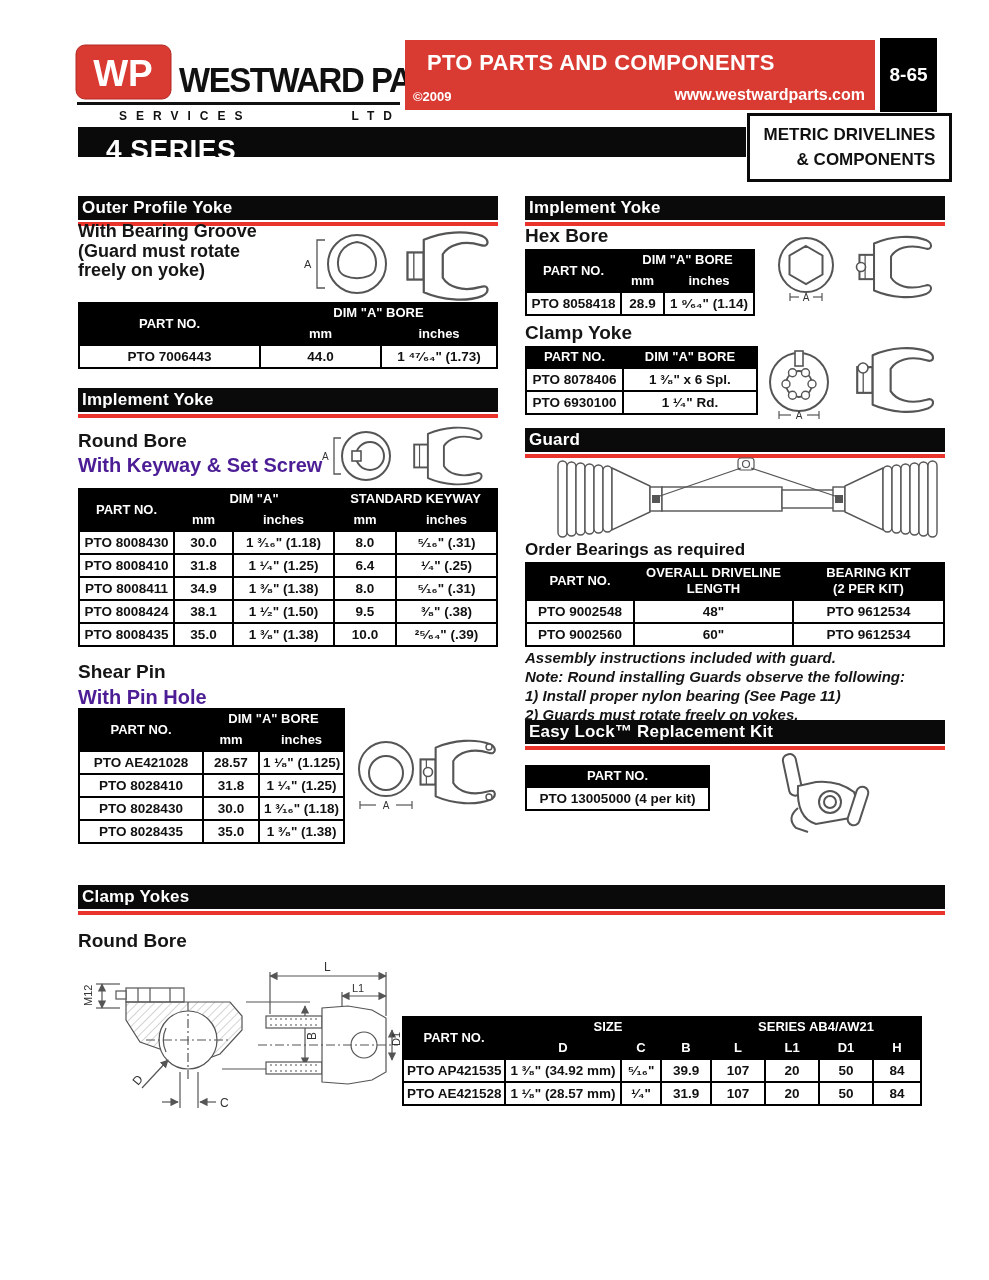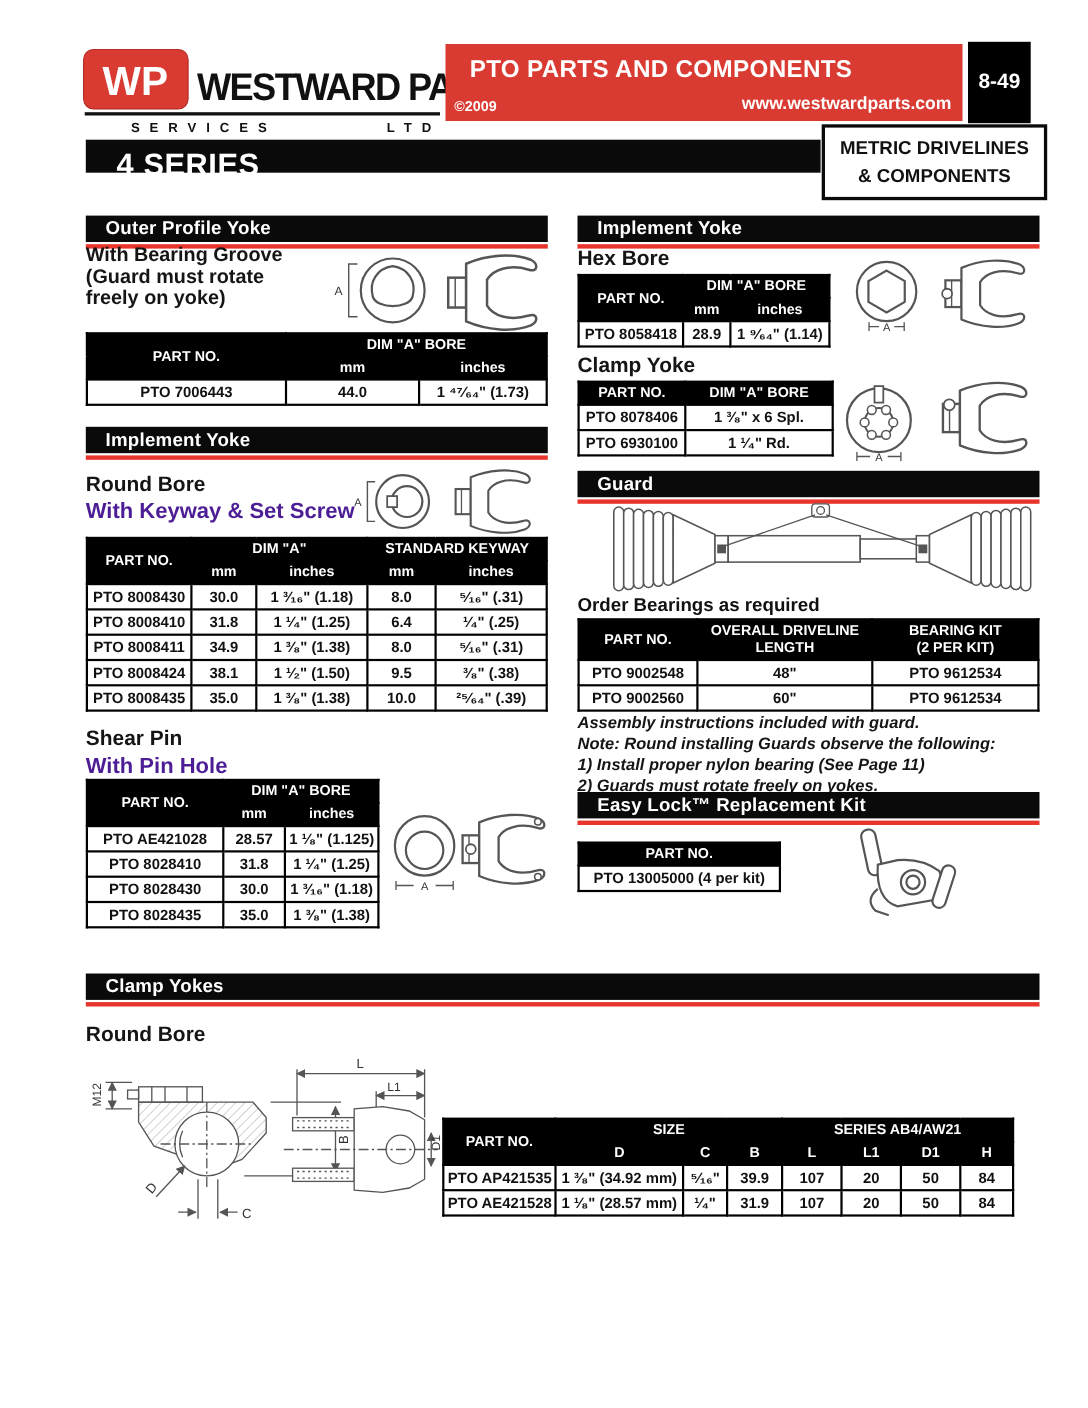--- a/index.html
+++ b/index.html
@@ -6,21 +6,21 @@
   html,body { background:#ffffff; }
   .page {
     position: relative; width: 989px; height: 1280px; background: #fff;
     font-family: "Liberation Sans", sans-serif; color: #111; overflow: hidden;
   }
   .abs { position: absolute; }
 
   
   .sechead .bar {
     background:#0a0a0a; color:#fff; font-weight:bold; font-size:17px;
-    height:24px; line-height:24px; padding-left:18px; letter-spacing:.2px;
+    height:24px; line-height:24px; padding-left:4px; letter-spacing:.2px;
   }
   .sechead .redline { height:4px; background:#e8342b; margin-top:2px; }
 
   
   .ptable { position:absolute; border-collapse:collapse; table-layout:fixed; background:#fff; }
   .ptable th {
     background:#000; color:#fff; border:2px solid #000; font-size:13px; font-weight:bold;
     padding:1px 2px; white-space:pre-line; line-height:1.25; height:21px; text-align:center;
   }
   .ptable td {
@@ -63,25 +63,25 @@
       <span>LTD</span>
     </div>
   </div>
 
   <div class="abs banner" style="left:405px;top:40px;width:470px;height:70px">
     <div class="abs" style="left:22px;top:10px;font-size:22px;font-weight:bold;letter-spacing:.3px">PTO PARTS AND COMPONENTS</div>
     <div class="abs" style="left:8px;bottom:6px;font-size:13px;font-weight:bold">©2009</div>
     <div class="abs" style="right:10px;bottom:6px;font-size:16px;font-weight:bold">www.westwardparts.com</div>
   </div>
 
-  <div class="abs" style="left:880px;top:38px;width:57px;height:74px;background:#000;color:#fff;display:flex;align-items:center;justify-content:center;font-size:19px;font-weight:bold">8-49</div>
+  <div class="abs" style="left:880px;top:38px;width:57px;height:74px;background:#000;color:#fff;display:flex;align-items:center;justify-content:center;font-size:19px;font-weight:bold">8-65</div>
 
   <div class="abs" style="left:78px;top:127px;width:668px;height:30px;background:#0a0a0a;color:#fff;font-size:28px;font-weight:bold;line-height:46px;padding-left:28px;letter-spacing:.5px">4 SERIES</div>
 
-  <div class="abs" style="left:747px;top:113px;width:205px;height:69px;background:#fff;border:3px solid #0a0a0a;display:flex;align-items:center;justify-content:center;text-align:center;font-size:17px;font-weight:bold;white-space:pre-line;line-height:1.45">METRIC DRIVELINES
+  <div class="abs" style="left:747px;top:113px;width:205px;height:69px;background:#fff;border:3px solid #0a0a0a;display:flex;align-items:center;justify-content:center;text-align:right;font-size:17px;font-weight:bold;white-space:pre-line;line-height:1.45">METRIC DRIVELINES
 &amp; COMPONENTS</div>
 
   <div class="abs sechead" style="left:78px;top:196px;width:420px">
     <div class="bar">Outer Profile Yoke</div>
     <div class="redline"></div>
   </div>
   <div class="abs note3" style="left:78px;top:222px">
     <div>With Bearing Groove</div>
     <div>(Guard must rotate</div>
     <div>freely on yoke)</div>

